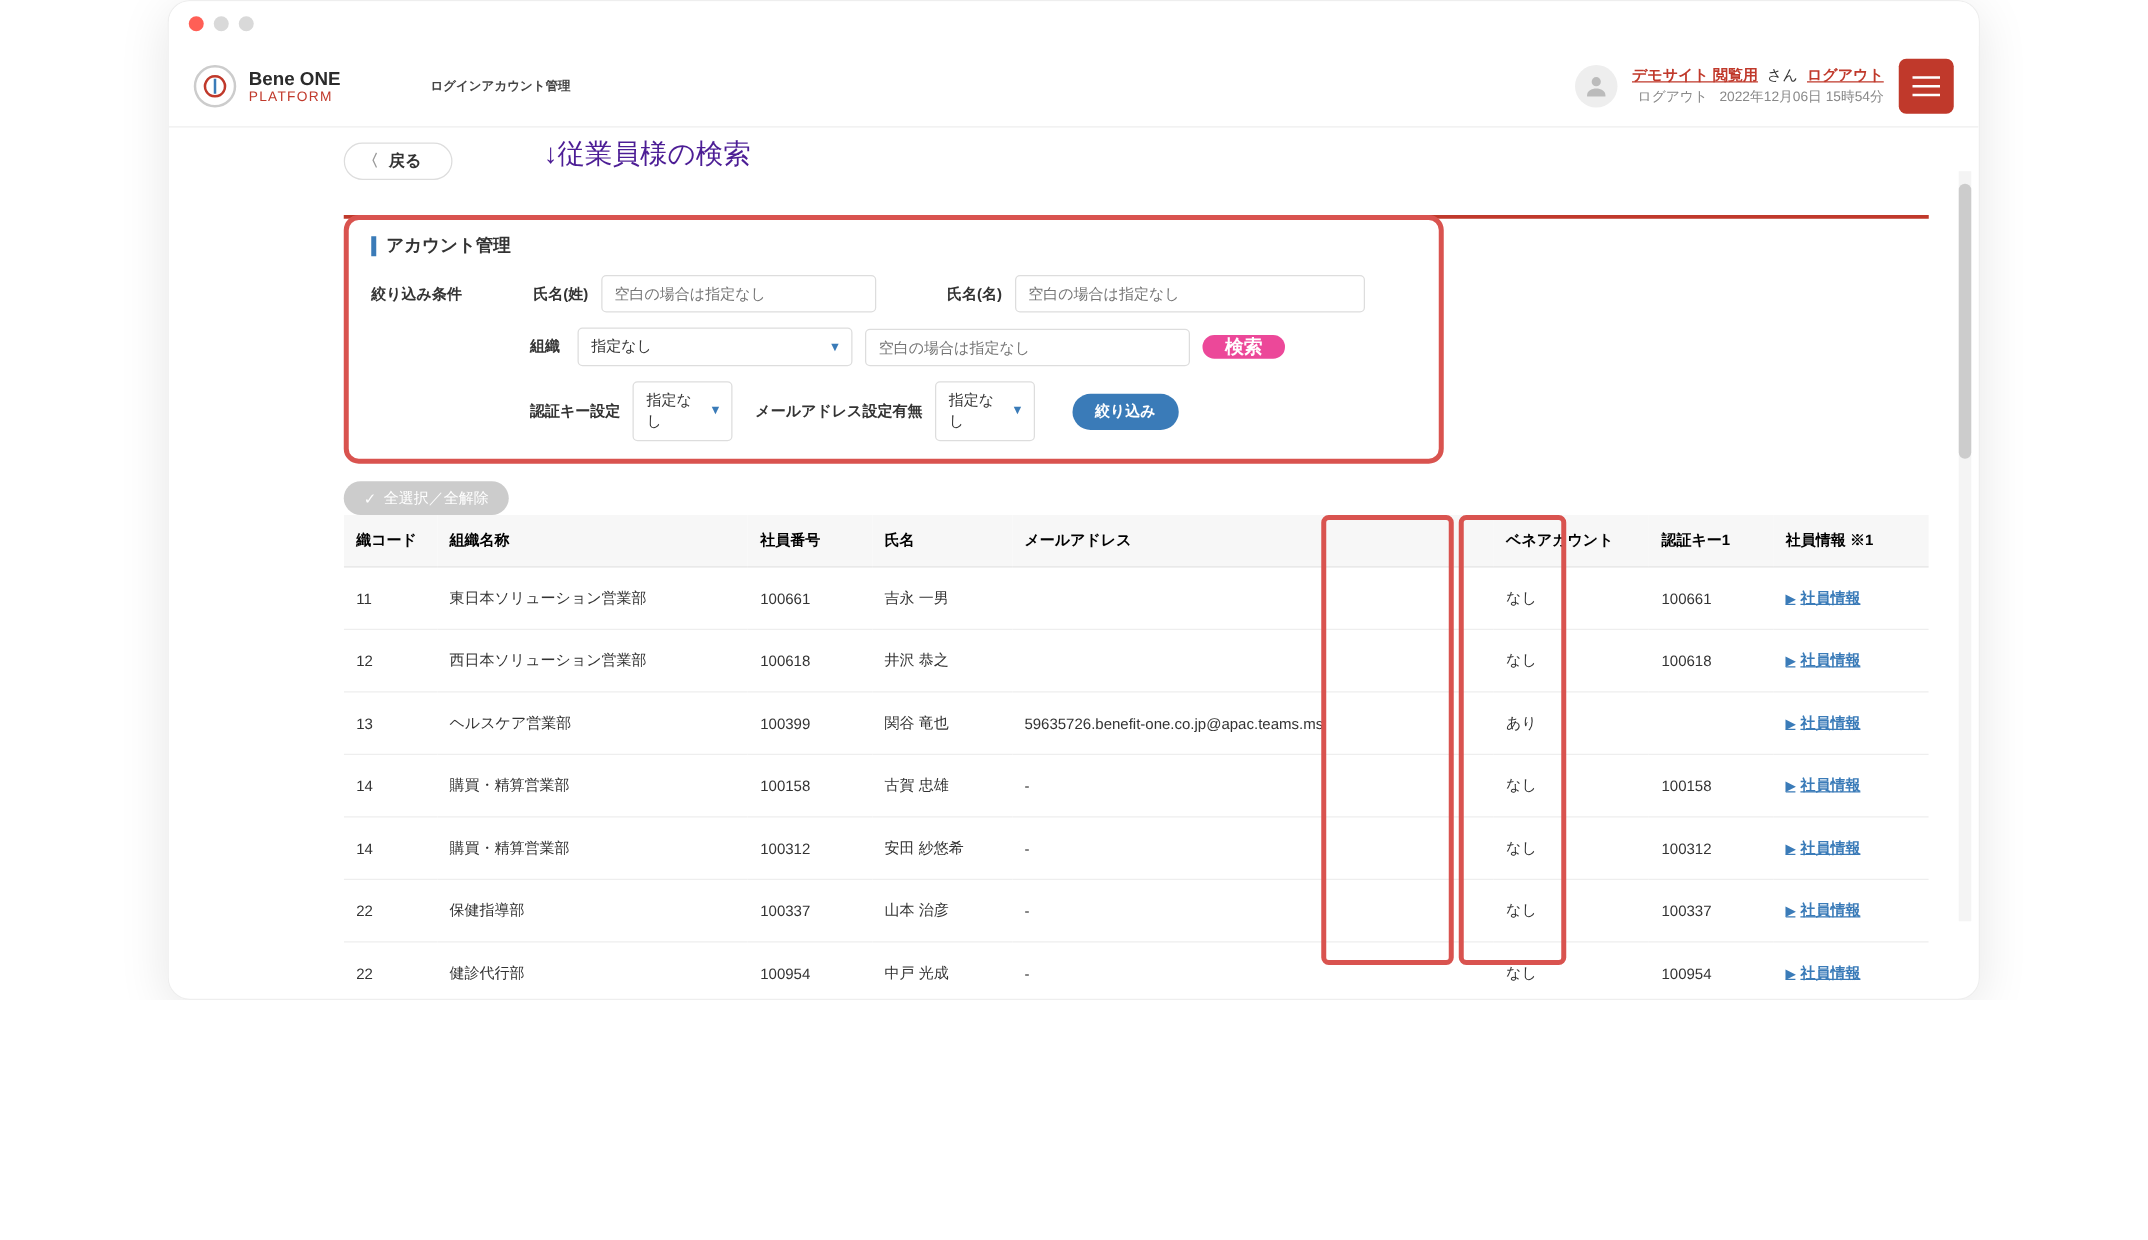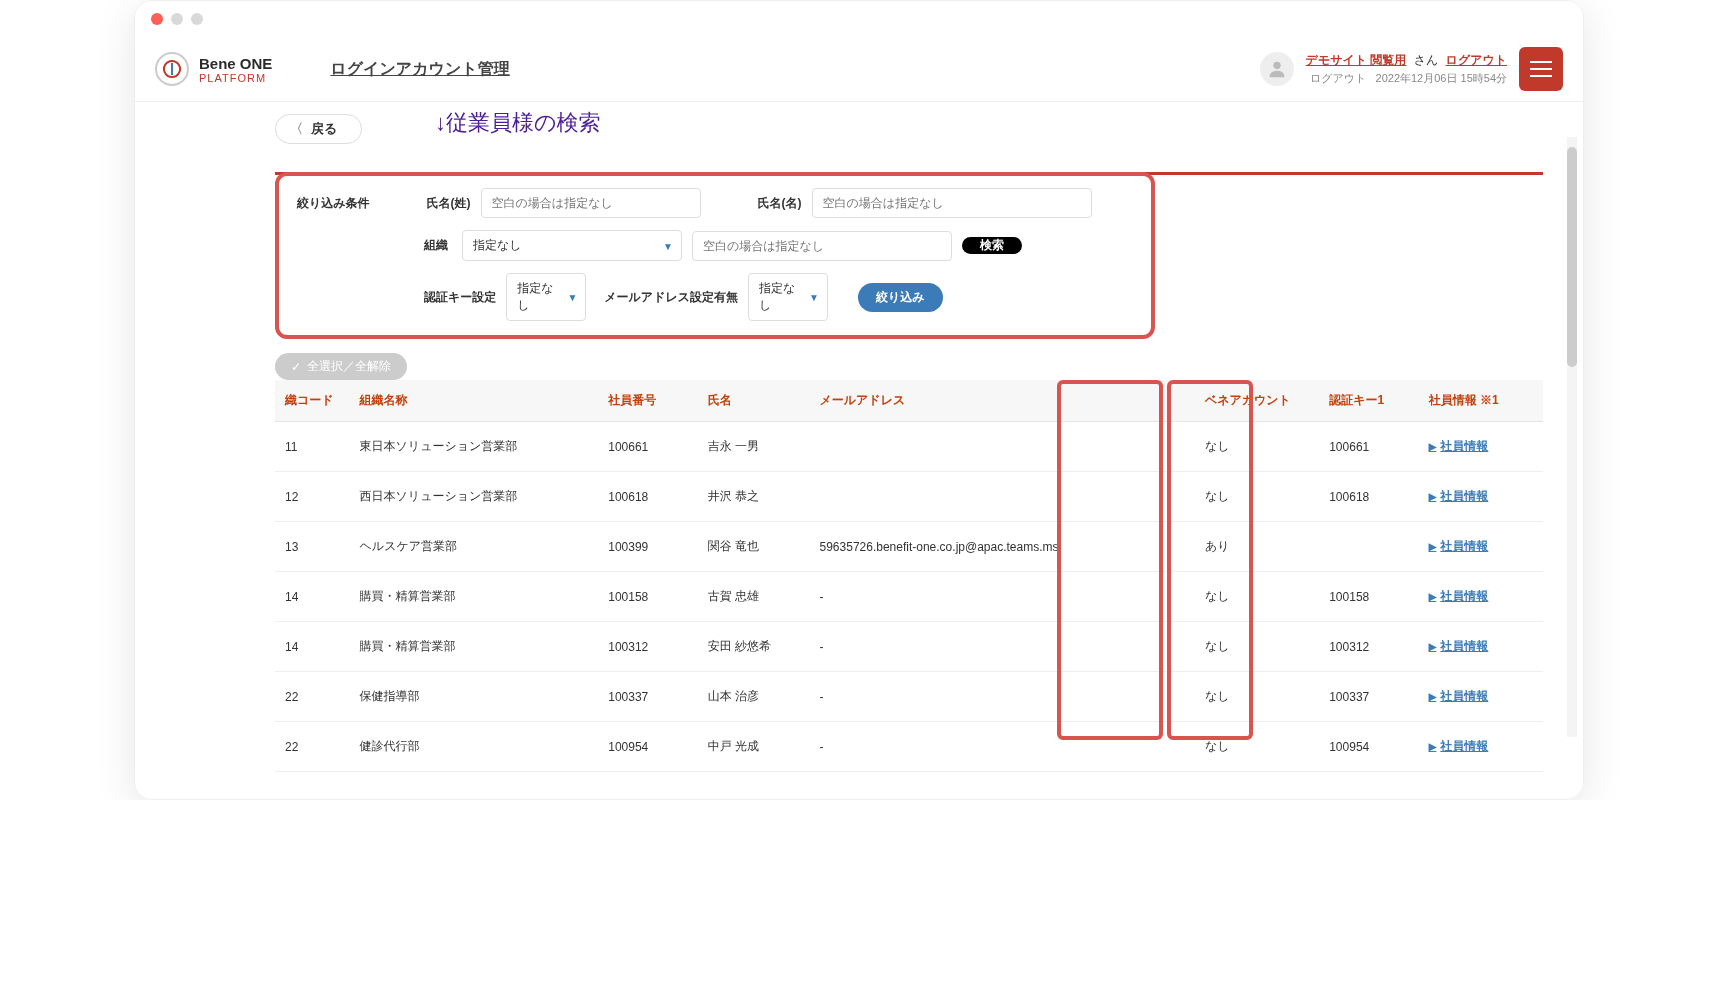--- a/index.html
+++ b/index.html
@@ -10,21 +10,21 @@
 .titlebar .dot { width: 12px; height: 12px; border-radius: 50%; }
 .titlebar .red { background: #ff5f56; }
 .titlebar .gray { background: #d9d9d9; }
 
 .app { position: relative; height: calc(100% - 36px); overflow: hidden; }
 .header { display: flex; align-items: center; padding: 10px 20px; border-bottom: 1px solid #eee; gap: 48px; }
 .logo-wrap { display: flex; align-items: center; gap: 10px; }
 .logo-mark { width: 34px; height: 34px; border-radius: 50%; border: 2px solid #ccc; display: flex; align-items: center; justify-content: center; font-weight: bold; color: #b22; }
 .logo-text .line1 { font-size: 15px; font-weight: 700; color: #2b2b2b; }
 .logo-text .line2 { font-size: 11px; color: #c0392b; letter-spacing: 1px; }
-.page-label { margin-left: 10px; font-size: 16px; font-weight: 600; color: #444; text-decoration: underline; }
+.page-label { margin-left: 24px; font-size: 10px; font-weight: 600; color: #444; }
 
 .user-area { margin-left: auto; display: flex; align-items: center; gap: 12px; }
 .avatar { width: 34px; height: 34px; border-radius: 50%; background: #eee; display: flex; align-items: center; justify-content: center; color: #999; }
 .user-text { text-align: right; font-size: 12px; line-height: 1.6; }
 .user-text a { color: #c0392b; text-decoration: underline; font-weight: 600; }
 .user-text .san { color: #333; margin: 0 4px; }
 .login-time { color: #888; font-size: 11px; }
 .hamburger { width: 44px; height: 44px; background: #c0392b; border-radius: 6px; display: flex; align-items: center; justify-content: center; cursor: pointer; }
 .hamburger span { display: block; width: 22px; height: 2px; background: #fff; position: relative; }
 .hamburger span::before, .hamburger span::after { content: ""; position: absolute; width: 22px; height: 2px; background: #fff; left: 0; }
@@ -41,29 +41,29 @@
 .filter-title { display: flex; align-items: center; gap: 8px; font-size: 14px; font-weight: 700; margin-bottom: 14px; }
 .filter-title .bar { width: 4px; height: 16px; background: #3a7bb8; }
 .filter-row { display: flex; align-items: center; gap: 10px; margin-bottom: 12px; font-size: 12px; }
 .filter-label { font-weight: 600; min-width: 70px; }
 .inline-label { font-weight: 600; margin-left: 47px; }
 .text-input { border: 1px solid #ddd; border-radius: 4px; padding: 7px 10px; font-size: 12px; }
 .w220 { width: 220px; }
 .w300 { width: 280px; }
 .select-box { border: 1px solid #ddd; border-radius: 4px; padding: 6px 28px 6px 10px; font-size: 12px; position: relative; background: #fff; cursor: pointer; }
 .select-box .caret { position: absolute; right: 8px; top: 50%; transform: translateY(-50%); color: #3a7bb8; font-size: 10px; }
-.search-btn { background: #000000; color: #fff; border: none; border-radius: 16px; padding: 0 18px; font-size: 12px; font-weight: 600; cursor: pointer; }
+.search-btn { background: #ec4899; color: #fff; border: none; border-radius: 16px; padding: 0 18px; font-size: 15px; font-weight: 600; cursor: pointer; }
 .filter-btn { background: #3a7bb8; color: #fff; border: none; border-radius: 16px; padding: 6px 18px; font-size: 12px; font-weight: 600; cursor: pointer; }
 
 .select-all-pill { margin-top: 14px; background: #ccc; color: #fff; border-radius: 16px; padding: 5px 16px; font-size: 12px; display: inline-flex; align-items: center; gap: 6px; cursor: pointer; }
 .select-all-pill .check { font-size: 12px; }
 
 .table-wrap { margin-top: 0; overflow-x: hidden; }
 table { width: 100%; border-collapse: collapse; font-size: 12px; table-layout: fixed; }
-thead th { background: #f7f7f7; font-weight: 600; padding: 12px 10px; text-align: left; border-bottom: 1px solid #e5e5e5; color: #c2410c; }
+thead th { background: #f7f7f7; font-weight: 600; padding: 12px 10px; text-align: left; border-bottom: 1px solid #e5e5e5; color: #000000; }
 tbody td { padding: 16px 10px; border-bottom: 1px solid #eee; vertical-align: middle; color: #333; font-weight: 500; }
 .col-code { width: 60px; }
 .col-org { width: 200px; }
 .col-emp { width: 80px; }
 .col-name { width: 90px; }
 .col-mail { width: 310px; }
 .col-acct { width: 100px; }
 .col-key { width: 80px; }
 .col-info { width: 100px; }
 .emp-link { color: #3a7bb8; text-decoration: underline; cursor: pointer; font-weight: 600; }
@@ -139,20 +139,24 @@
         <span class="chev">〈</span>
         <span>戻る</span>
       </div>
 
       <div class="annot annot-search">↓従業員様の検索</div>
 
       <div class="red-band"></div>
 
       <div style="position:relative;">
         <div class="filter-panel">
+          <div class="filter-title">
+            <span class="bar"></span>
+            <span>アカウント管理</span>
+          </div>
 
           <div class="filter-row">
             <span class="filter-label">絞り込み条件</span>
             <span class="inline-label">氏名(姓)</span>
             <input class="text-input w220" placeholder="空白の場合は指定なし" style="">
             <span class="inline-label">氏名(名)</span>
             <input class="text-input w300" placeholder="空白の場合は指定なし" style="">
           </div>
 
           <div class="filter-row">

